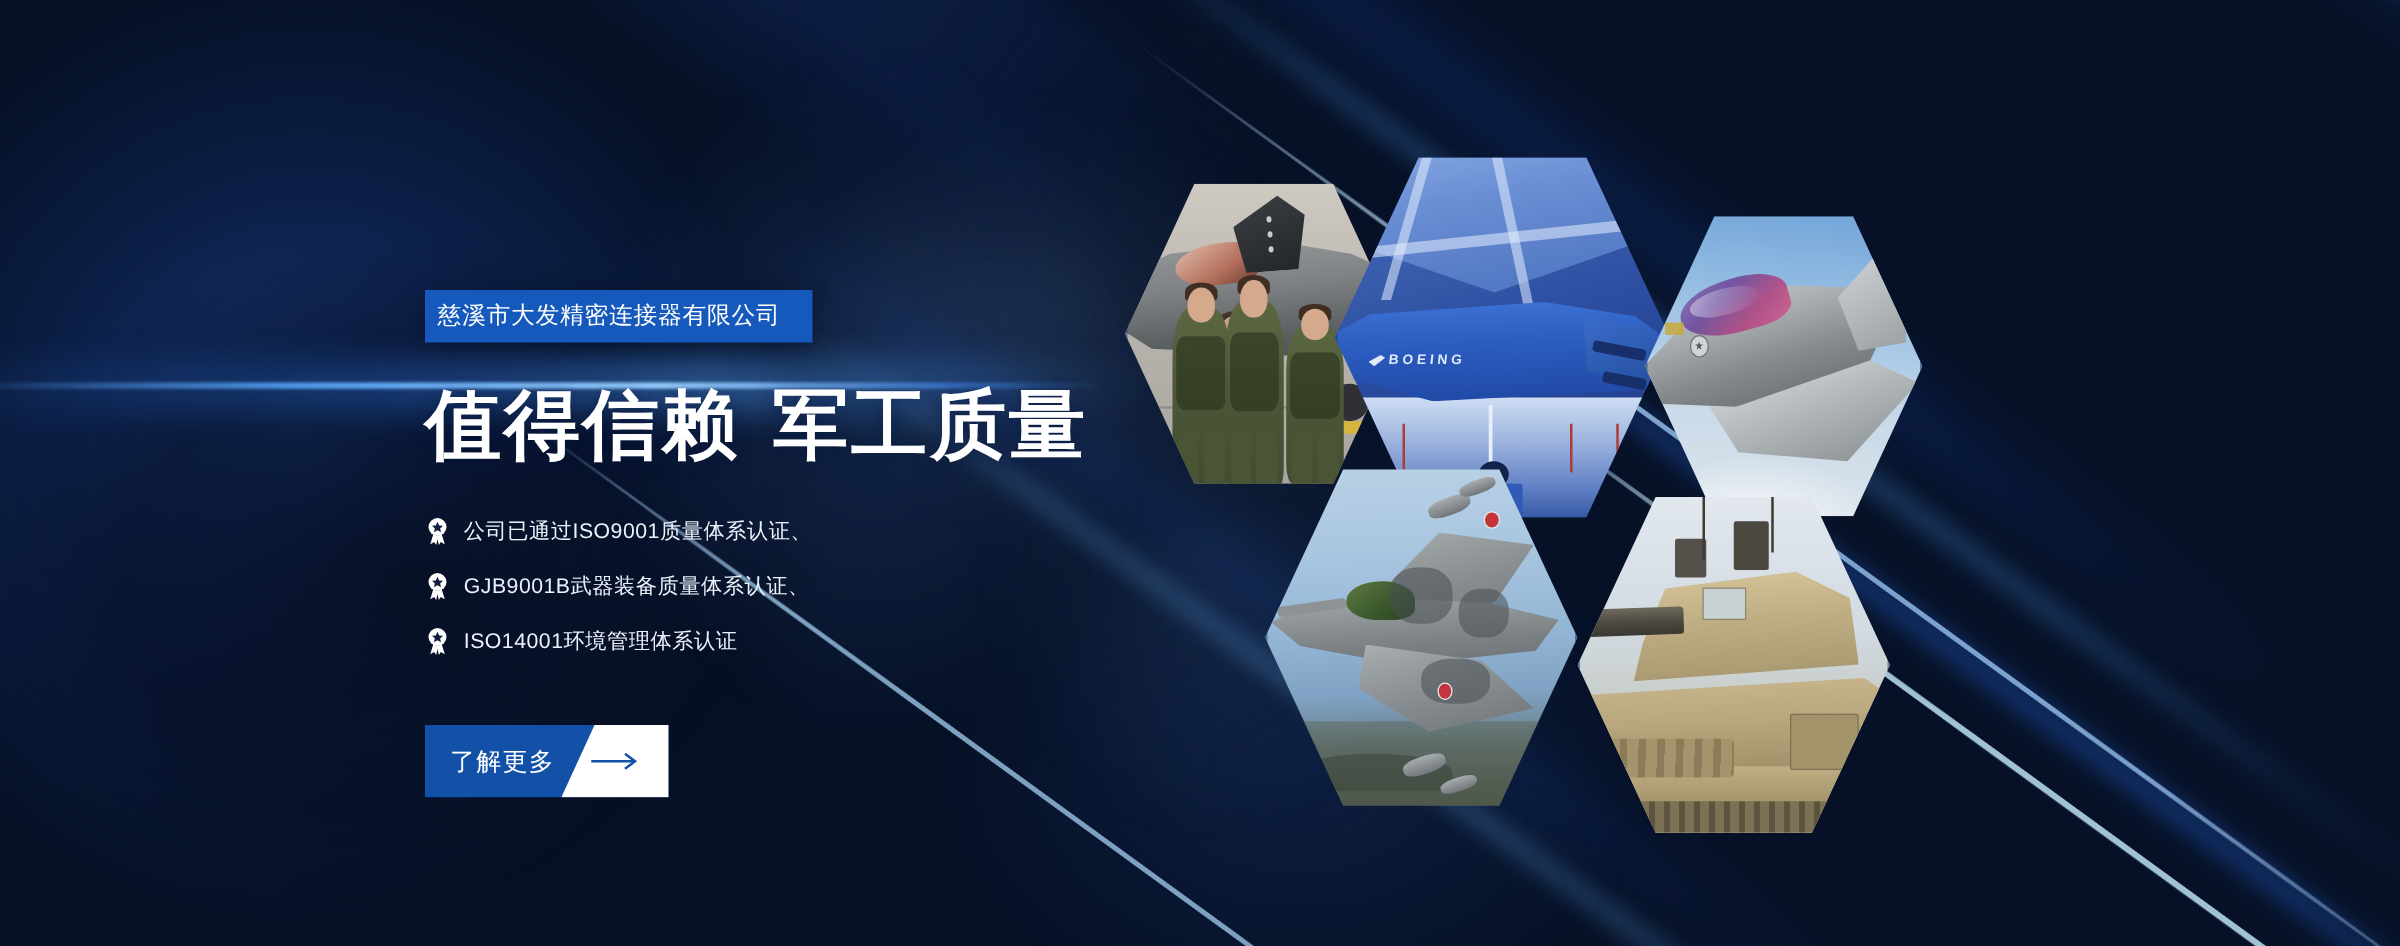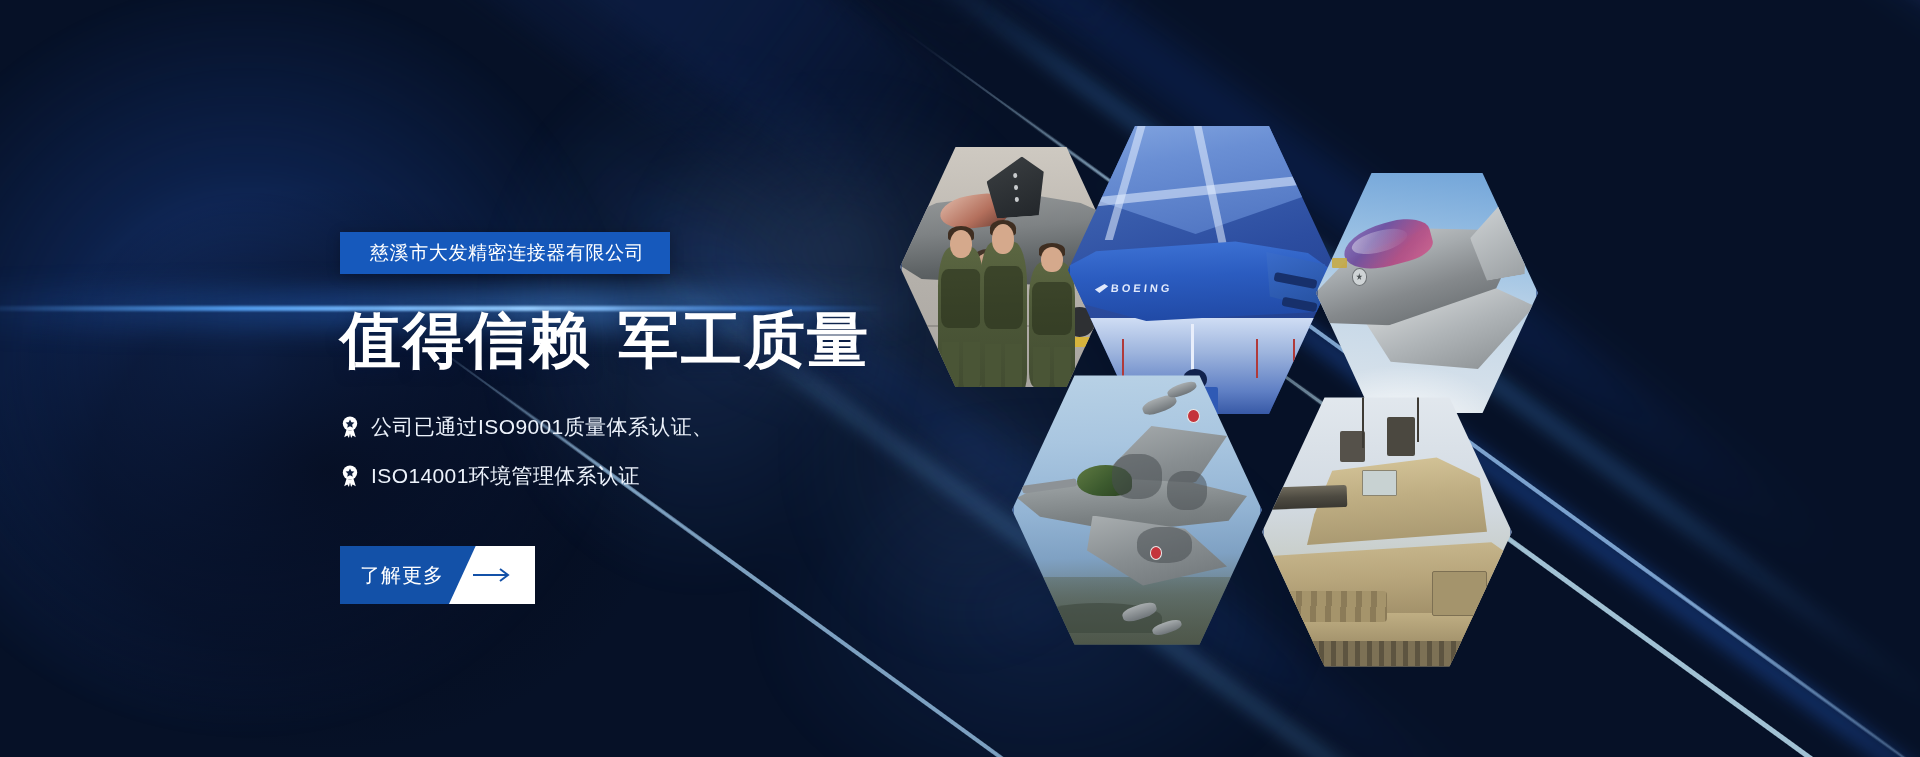--- a/index.html
+++ b/index.html
@@ -89,21 +89,21 @@
     left:340px;top:232px;
     width:620px;
     z-index:20;
   }
   .badge{
     display:inline-block;
     background:#1659bc;
     color:#ffffff;
     font-size:19px;
     letter-spacing:.6px;
-    padding:11px 26px 12px 30px;
+    padding:11px 26px 12px 10px;
     line-height:1;
     white-space:nowrap;
     box-shadow:0 2px 12px rgba(0,0,0,.25);
   }
   .headline{
     margin-top:36px;
     color:#ffffff;
     font-size:61px;
     font-weight:bold;
     letter-spacing:2px;
@@ -117,21 +117,21 @@
     margin-top:42px;
     display:flex;
     flex-direction:column;
     gap:21px;
   }
   .bullet{
     display:flex;
     align-items:center;
     gap:11px;
     color:#ecf2fb;
-    font-size:21px;
+    font-size:17px;
     letter-spacing:.4px;
     white-space:nowrap;
   }
   .medal-ico{
     width:20px;height:22px;
     flex:0 0 20px;
     display:block;
   }
 
   .cta{
@@ -506,20 +506,29 @@
       <div class="bullet">
         <svg class="medal-ico" viewBox="0 0 20 22">
           <path d="M6.6 13.4 L4.2 21.3 L7.4 19.6 L8.9 22 L10.6 15.2 Z" fill="#ffffff"></path>
           <path d="M13.4 13.4 L15.8 21.3 L12.6 19.6 L11.1 22 L9.4 15.2 Z" fill="#ffffff"></path>
           <circle cx="10" cy="7.6" r="7.2" fill="#ffffff"></circle>
           <path d="M10 3.4 L11.35 6.3 L14.4 6.6 L12.1 8.7 L12.8 11.8 L10 10.2 L7.2 11.8 L7.9 8.7 L5.6 6.6 L8.65 6.3 Z" fill="#101f3d"></path>
         </svg>
         <span>公司已通过ISO9001质量体系认证、</span>
       </div>
 
+      <div class="bullet">
+        <svg class="medal-ico" viewBox="0 0 20 22">
+          <path d="M6.6 13.4 L4.2 21.3 L7.4 19.6 L8.9 22 L10.6 15.2 Z" fill="#ffffff"></path>
+          <path d="M13.4 13.4 L15.8 21.3 L12.6 19.6 L11.1 22 L9.4 15.2 Z" fill="#ffffff"></path>
+          <circle cx="10" cy="7.6" r="7.2" fill="#ffffff"></circle>
+          <path d="M10 3.4 L11.35 6.3 L14.4 6.6 L12.1 8.7 L12.8 11.8 L10 10.2 L7.2 11.8 L7.9 8.7 L5.6 6.6 L8.65 6.3 Z" fill="#101f3d"></path>
+        </svg>
+        <span>GJB9001B武器装备质量体系认证、</span>
+      </div>
 
       <div class="bullet">
         <svg class="medal-ico" viewBox="0 0 20 22">
           <path d="M6.6 13.4 L4.2 21.3 L7.4 19.6 L8.9 22 L10.6 15.2 Z" fill="#ffffff"></path>
           <path d="M13.4 13.4 L15.8 21.3 L12.6 19.6 L11.1 22 L9.4 15.2 Z" fill="#ffffff"></path>
           <circle cx="10" cy="7.6" r="7.2" fill="#ffffff"></circle>
           <path d="M10 3.4 L11.35 6.3 L14.4 6.6 L12.1 8.7 L12.8 11.8 L10 10.2 L7.2 11.8 L7.9 8.7 L5.6 6.6 L8.65 6.3 Z" fill="#101f3d"></path>
         </svg>
         <span>ISO14001环境管理体系认证</span>
       </div>

